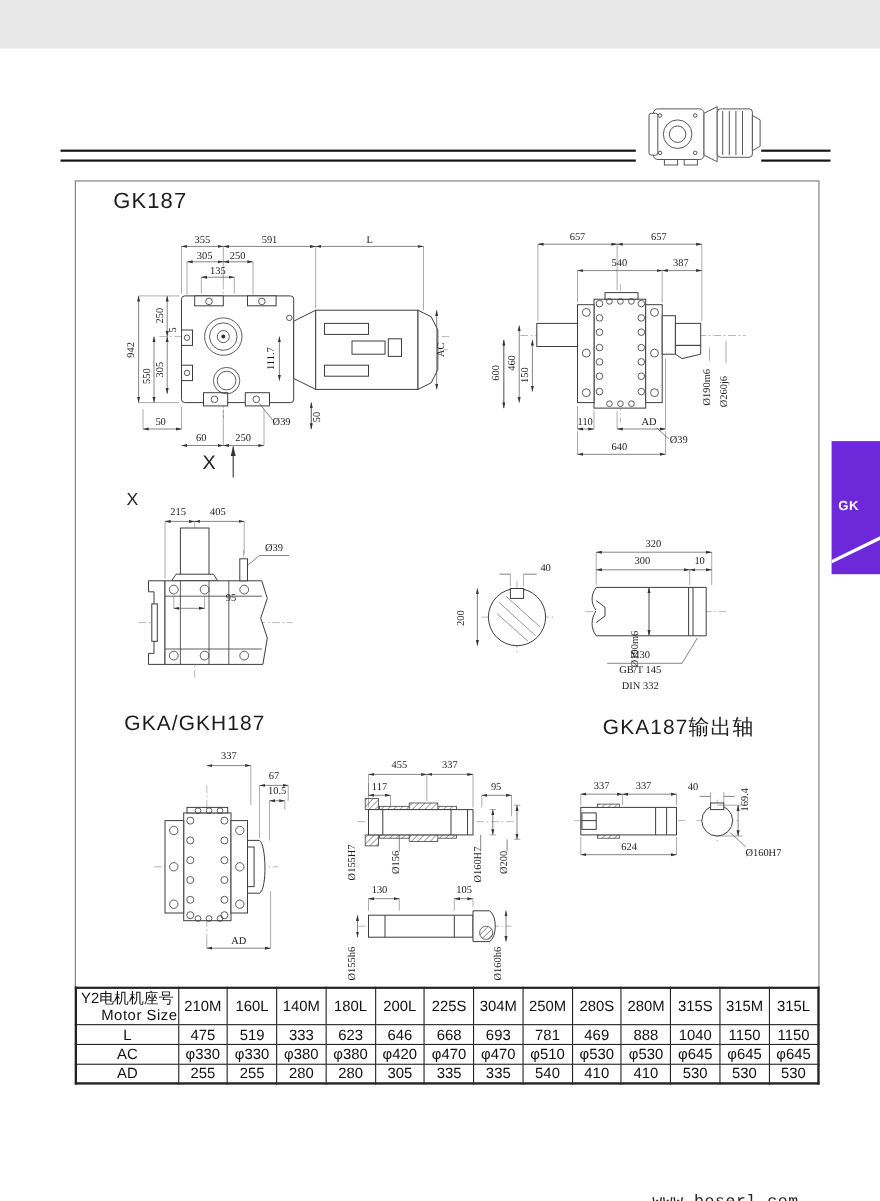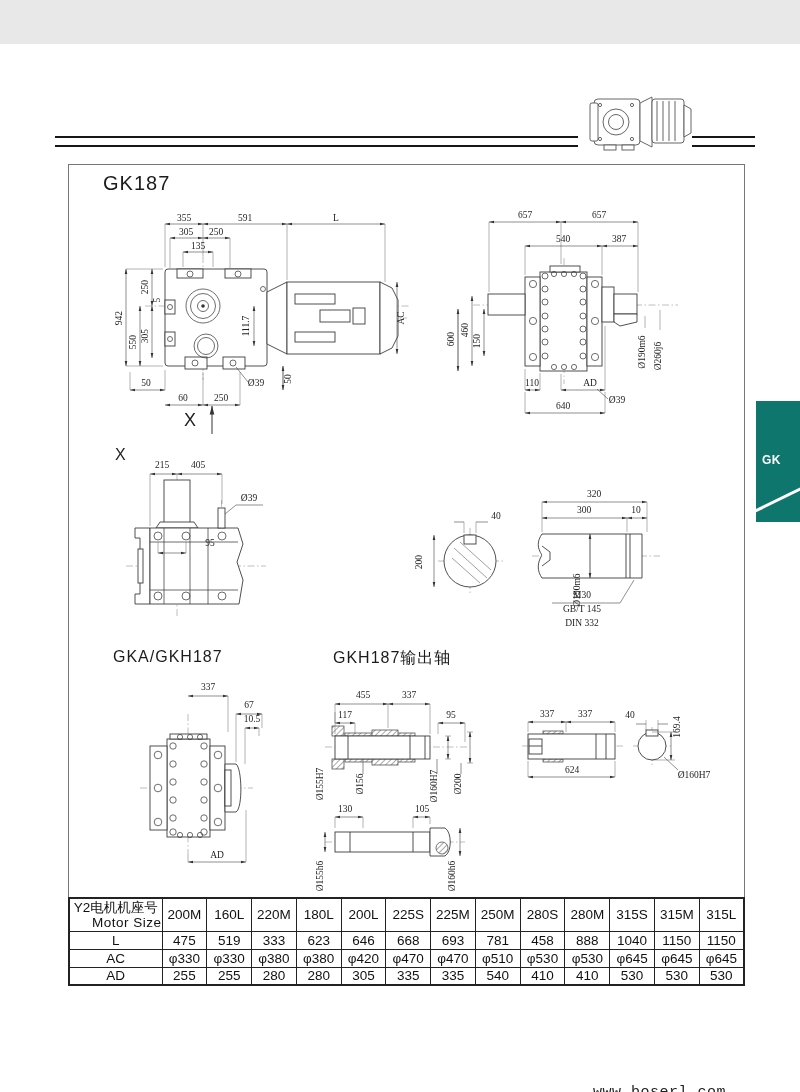--- a/index.html
+++ b/index.html
@@ -3,34 +3,34 @@
 <meta charset="utf-8">
 <style>
   html,body{margin:0;padding:0;background:#e8e8e8;}
   #page{position:relative;width:800px;height:1092px;background:#ffffff;font-family:"Liberation Sans",sans-serif;overflow:hidden;margin-top:44px;}
   
   .rule{position:absolute;height:7px;border-top:2.4px solid #161616;border-bottom:2.4px solid #161616;}
   
   #frame{position:absolute;left:68px;top:120px;width:677px;height:821px;border:1px solid #777;box-sizing:border-box;}
   .title{position:absolute;color:#1c1c1c;font-weight:500;letter-spacing:1px;}
   .t-main{left:103px;top:128px;font-size:20px;}
-  .t-sub{font-size:16px;}
+  .t-sub{font-size:19px;}
   .xlabel{position:absolute;color:#222;font-size:16px;}
   
   svg{position:absolute;overflow:visible;}
   svg text{font-family:"Liberation Serif",serif;font-size:9.5px;fill:#1e1e1e;text-anchor:middle;}
   .obj2{stroke:#3c3c3c;stroke-width:0.75;fill:none;}
   .objf{stroke:#3c3c3c;stroke-width:0.9;fill:#fff;}
   .dim{stroke:#444;stroke-width:0.6;marker-start:url(#ar);marker-end:url(#ar);}
   .ldr{stroke:#444;stroke-width:0.6;fill:none;}
   .ext{stroke:#666;stroke-width:0.5;}
   .cl{stroke:#888;stroke-width:0.55;stroke-dasharray:7 2.5 1.5 2.5;fill:none;}
   .hp{stroke:#3c3c3c;stroke-width:0.7;fill:url(#hatch);}
   
-  #gktab{position:absolute;left:756px;top:357px;width:44px;height:121px;background:#0f766e;overflow:hidden;}
+  #gktab{position:absolute;left:756px;top:357px;width:44px;height:121px;background:#6d28d9;overflow:hidden;}
   #gktab span{position:absolute;left:6px;top:52px;color:#fff;font-size:12px;font-weight:bold;letter-spacing:0.5px;}
   #gktab .diag{position:absolute;left:-8px;top:112px;width:80px;height:2.5px;background:#fff;transform:rotate(-26deg);transform-origin:left center;}
   
   #motor-table{position:absolute;left:68px;top:853px;width:677px;border-collapse:collapse;table-layout:fixed;border-radius:27px;}
   #motor-table th,#motor-table td{border:1px solid #222;text-align:center;vertical-align:middle;color:#111;font-weight:normal;padding:0;overflow:hidden;white-space:nowrap;}
   #motor-table{border:2px solid #222;}
   #motor-table col.c0{width:93px;}
   #motor-table tr.hrow{height:33px;}
   #motor-table tr.drow{height:18px;}
   #motor-table .hcell div{line-height:15px;font-size:13.5px;}
@@ -77,21 +77,21 @@
         <circle cx="52" cy="50" r="1.6"></circle>
       <rect x="24" y="56" width="12" height="5"></rect>
       <rect x="42" y="56" width="12" height="5"></rect>
     </g>
   </svg>
 
   <div id="frame"></div>
 
   <div class="title t-main">GK187</div>
   <div class="title t-sub" style="left:113px;top:604px;">GKA/GKH187</div>
-  <div class="title t-sub" style="left:333px;top:604px;">GKH187输出轴</div>
+  <div class="title t-sub" style="left:548px;top:604px;">GKA187输出轴</div>
 
   <div class="xlabel" style="left:184px;top:366px;font-size:18px;">X</div>
   <svg style="left:204px;top:358px;" width="16" height="34" viewBox="0 0 16 34">
     <line x1="8" y1="32" x2="8" y2="4" stroke="#333" stroke-width="1" marker-end="url(#ar)"></line>
   </svg>
 
   <div class="xlabel" style="left:115px;top:402px;">X</div>
 
   <svg style="left:115px;top:168px;" width="300" height="232" viewBox="0 0 300 232">
     <g class="cl">
@@ -560,47 +560,47 @@
   <table id="motor-table">
     <colgroup>
         <col class="c0">
       </colgroup>
     <thead>
       <tr class="hrow">
         <th class="hcell">
           <div>Y2电机机座号</div>
           <div class="en">Motor Size</div>
         </th>
-      <th>200M</th>
+      <th>210M</th>
           <th>160L</th>
-          <th>220M</th>
+          <th>140M</th>
           <th>180L</th>
           <th>200L</th>
           <th>225S</th>
-          <th>225M</th>
+          <th>304M</th>
           <th>250M</th>
           <th>280S</th>
           <th>280M</th>
           <th>315S</th>
           <th>315M</th>
           <th>315L</th>
         </tr>
     </thead>
     <tbody>
         <tr class="drow">
           <th>L</th>
           <td>475</td>
           <td>519</td>
           <td>333</td>
           <td>623</td>
           <td>646</td>
           <td>668</td>
           <td>693</td>
           <td>781</td>
-          <td>458</td>
+          <td>469</td>
           <td>888</td>
           <td>1040</td>
           <td>1150</td>
           <td>1150</td>
         </tr>
         <tr class="drow">
           <th>AC</th>
           <td>φ330</td>
           <td>φ330</td>
           <td>φ380</td>

